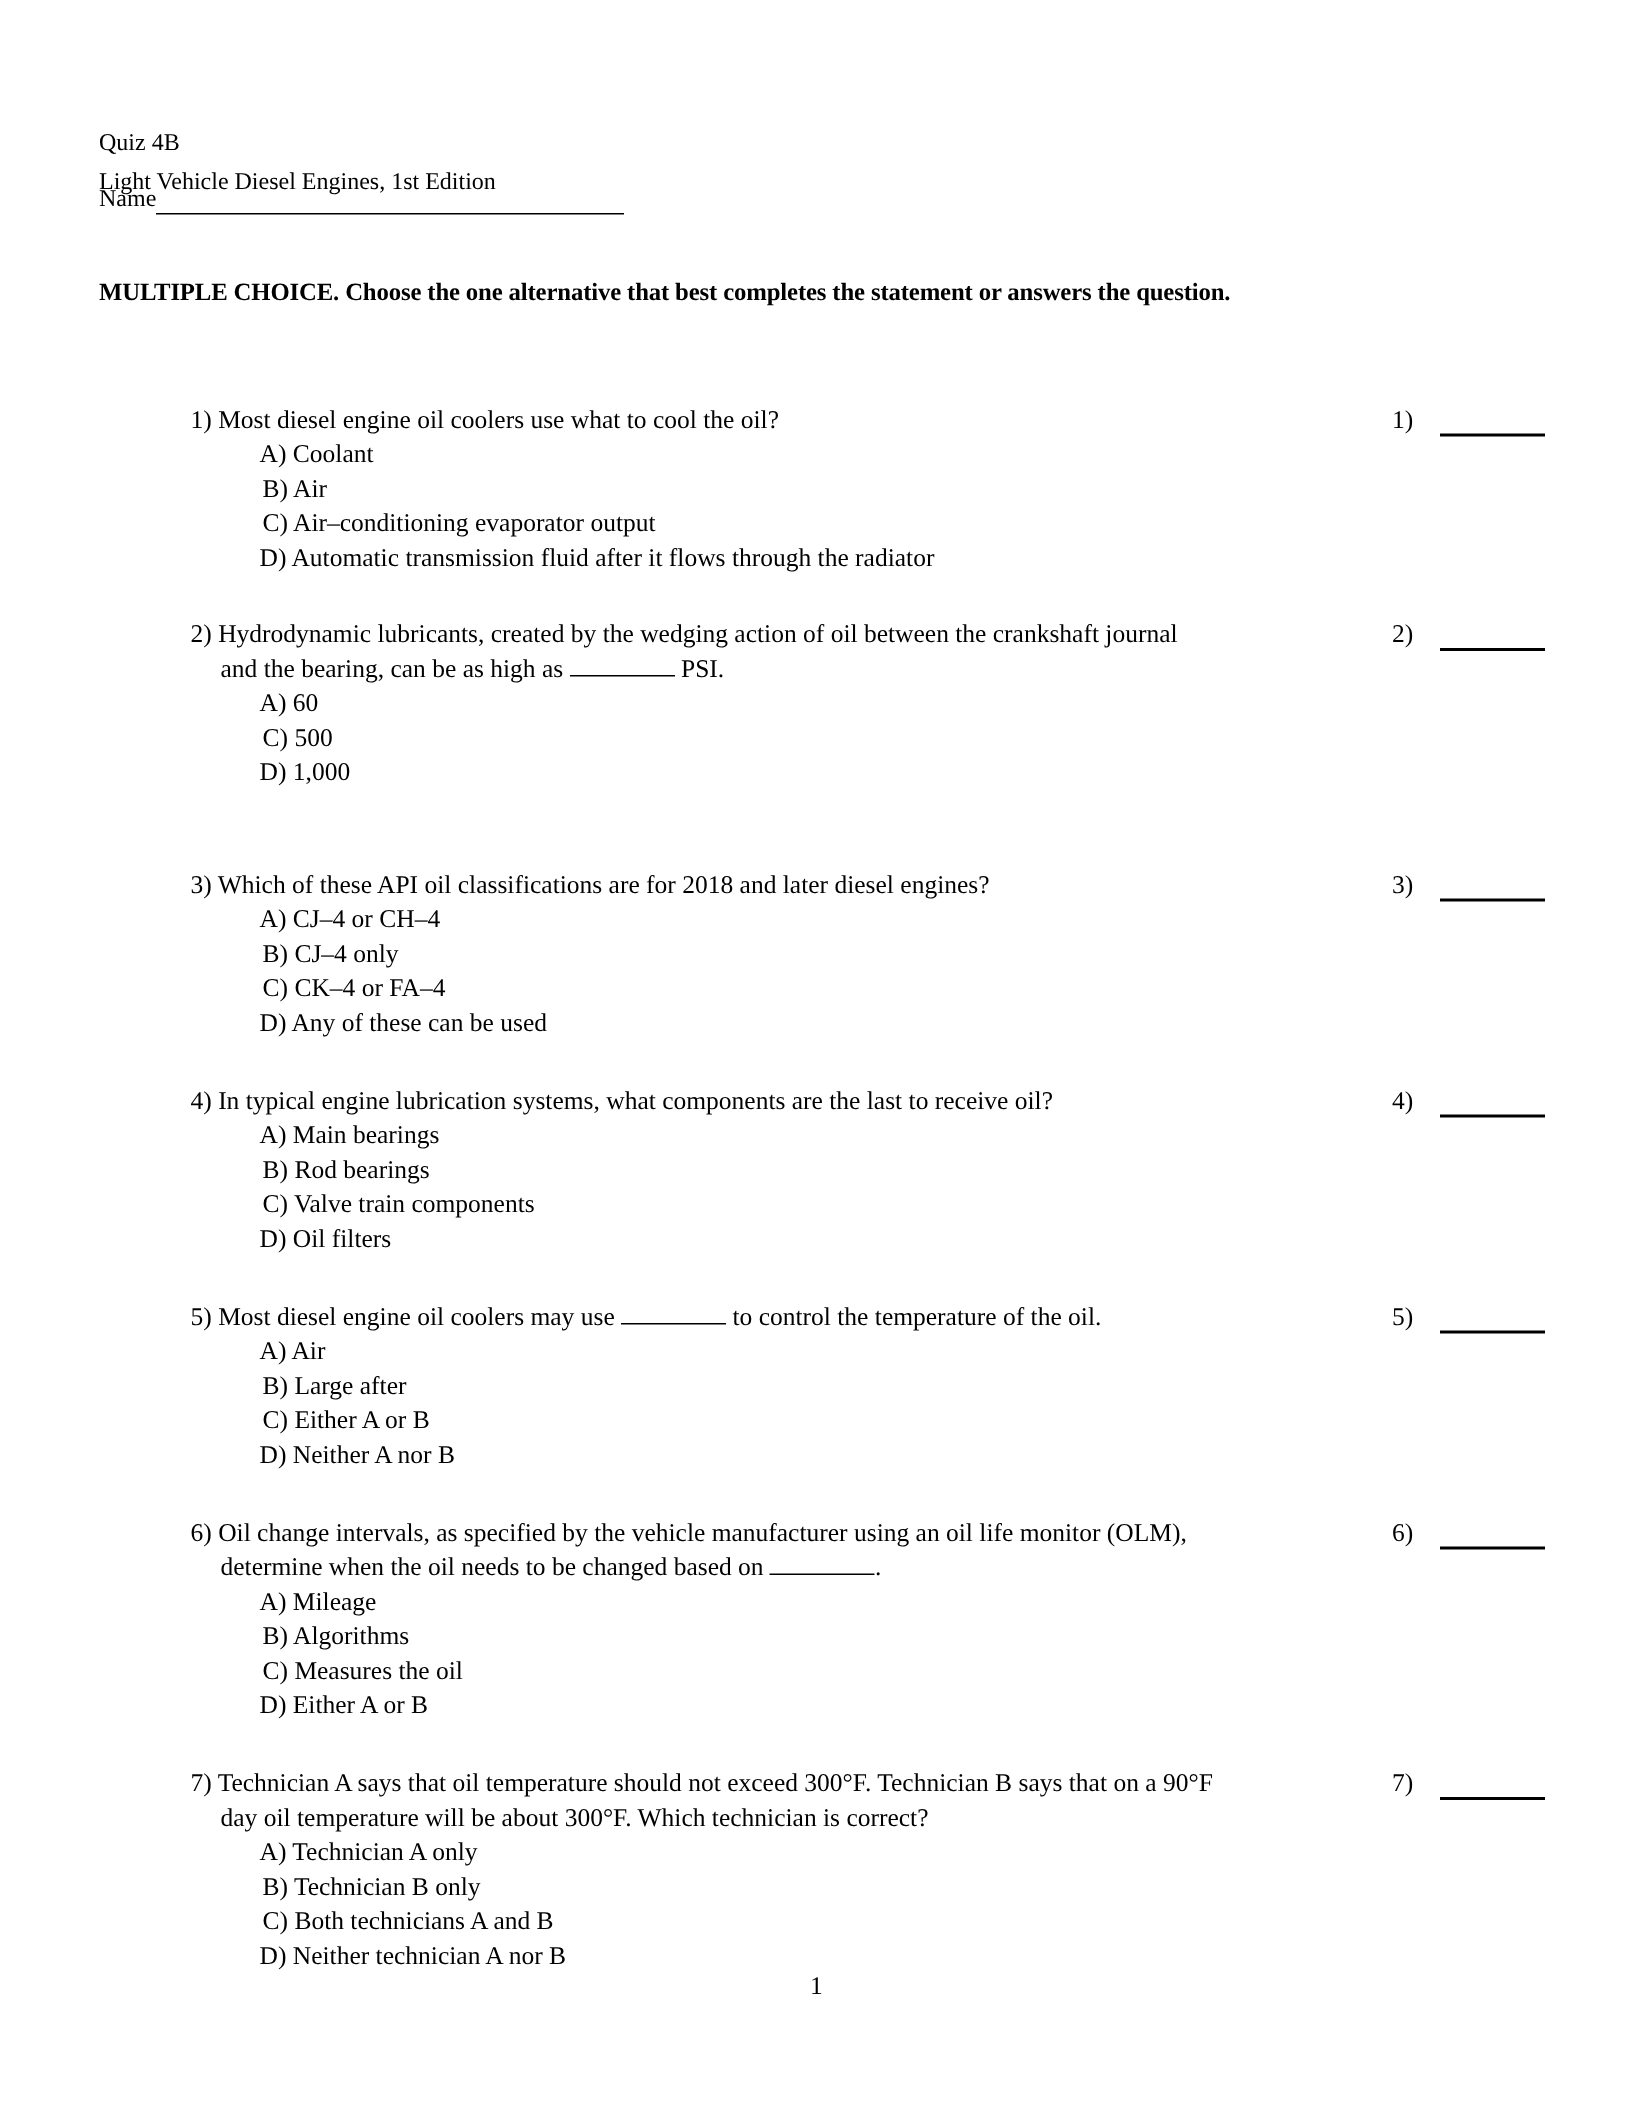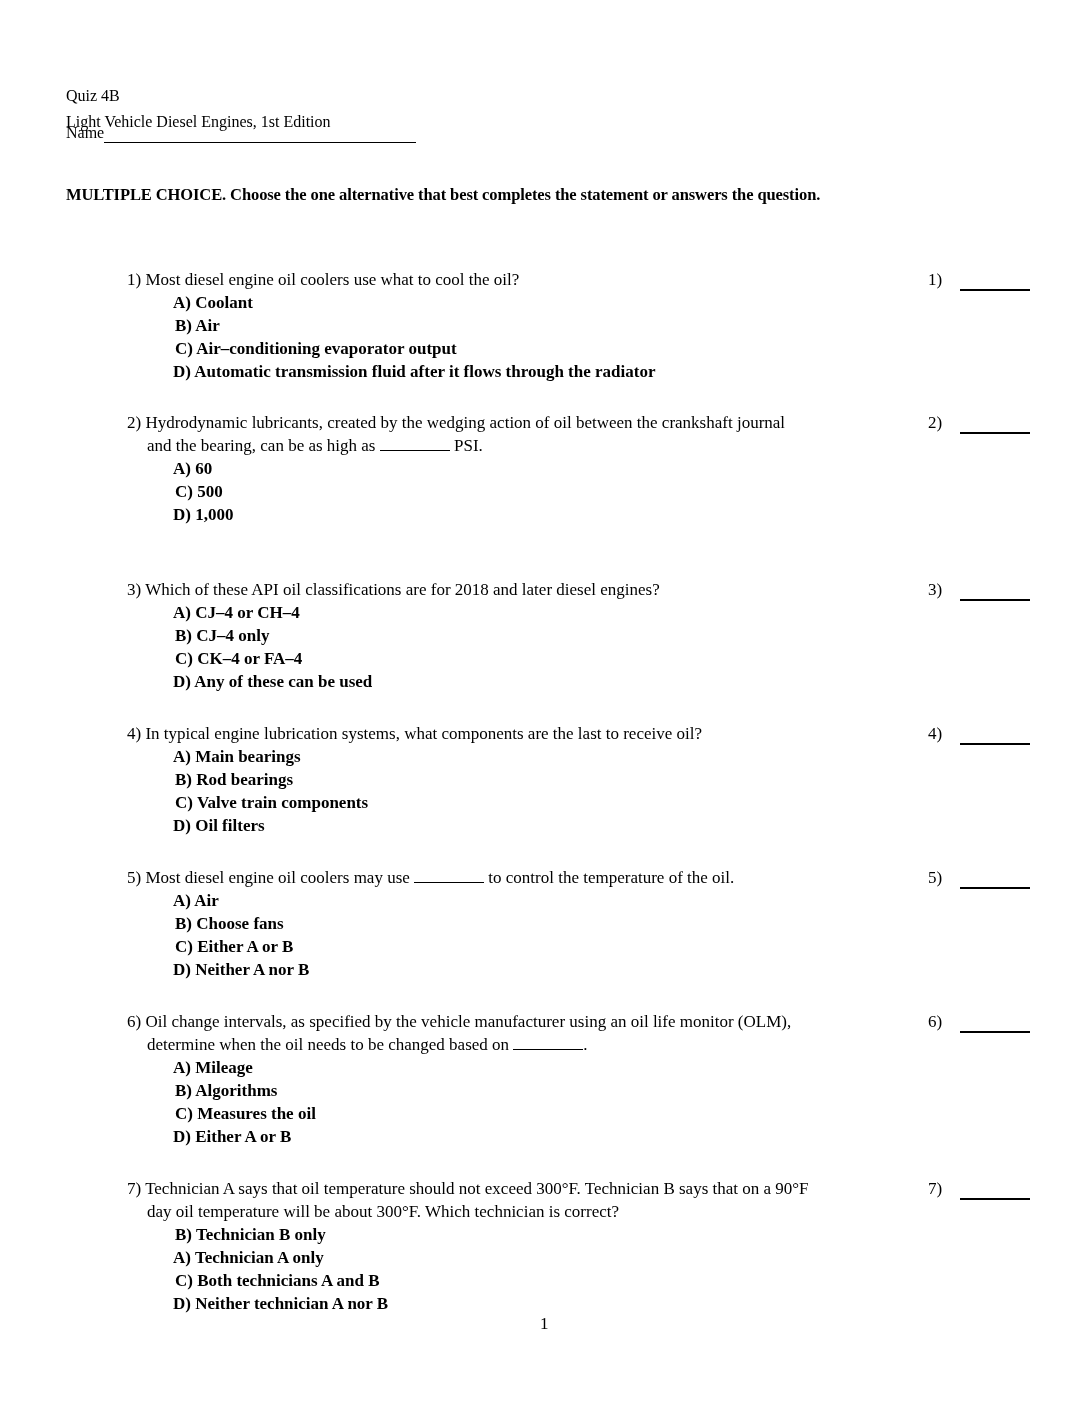--- a/index.html
+++ b/index.html
@@ -7,21 +7,21 @@
          font-family: "Liberation Serif", "DejaVu Serif", serif; color: #000; }
   .hdr { position: absolute; left: 66px; font-size: 16px; line-height: 20px; }
   #title { top: 66px; margin-top: 46px; }
   #quiz { top: 86px; }
   #name-row { position: absolute; left: 66px; top: 124px; font-size: 16px; display: flex; align-items: flex-start; }
   #name-line { display: inline-block; width: 312px; border-bottom: 1px solid #000; height: 18px; }
   #instructions { position: absolute; left: 66px; top: 185px; font-size: 16.5px; font-weight: bold; letter-spacing: -0.1px; }
   .q { position: absolute; left: 127px; width: 960px; font-size: 17px; line-height: 23px; margin-top: 44px; }
   .q-text { width: 770px; }
   .q-text .cont { display: block; padding-left: 20px; }
-  .opt { padding-left: 46px; font-weight: bold; }
+  .opt { padding-left: 46px; }
   .opt.b, .opt.c { padding-left: 48px; }
   .blank-inline { display: inline-block; width: 70px; border-bottom: 1px solid #000; height: 14px; vertical-align: baseline; }
   .ans { position: absolute; left: 801px; top: 0; display: flex; align-items: flex-end; }
   .ans-num { width: 26px; font-size: 17px; }
   .ans-line { display: inline-block; width: 70px; margin-left: 6px; border-bottom: 2px solid #000; height: 14px; }
   #page-num { position: absolute; left: 540px; top: 1314px; font-size: 17px; }
 </style>
 </head>
 <body>
 
@@ -94,21 +94,21 @@
 </div>
 
 <div class="q" style="top:822px">
   <div class="q-text">
     <span>5)</span>
     <span>Most diesel engine oil coolers may use</span>
     <span class="blank-inline"></span>
     <span>to control the temperature of the oil.</span>
   </div>
   <div class="opt">A) Air</div>
-  <div class="opt b">B) Choose fans</div>
+  <div class="opt b">B) Large after</div>
   <div class="opt c">C) Either A or B</div>
   <div class="opt">D) Neither A nor B</div>
   <div class="ans">
     <span class="ans-num">5)</span>
     <span class="ans-line"></span>
   </div>
 </div>
 
 <div class="q" style="top:966px">
   <div class="q-text">
@@ -125,22 +125,22 @@
     <span class="ans-line"></span>
   </div>
 </div>
 
 <div class="q" style="top:1133px">
   <div class="q-text">
     <span>7)</span>
     <span>Technician A says that oil temperature should not exceed 300°F. Technician B says that on a 90°F</span>
     <span class="cont">day oil temperature will be about 300°F. Which technician is correct?</span>
   </div>
+  <div class="opt">A) Technician A only</div>
   <div class="opt b">B) Technician B only</div>
-  <div class="opt">A) Technician A only</div>
   <div class="opt c">C) Both technicians A and B</div>
   <div class="opt">D) Neither technician A nor B</div>
   <div class="ans">
     <span class="ans-num">7)</span>
     <span class="ans-line"></span>
   </div>
 </div>
 
 <div id="page-num">1</div>
 

